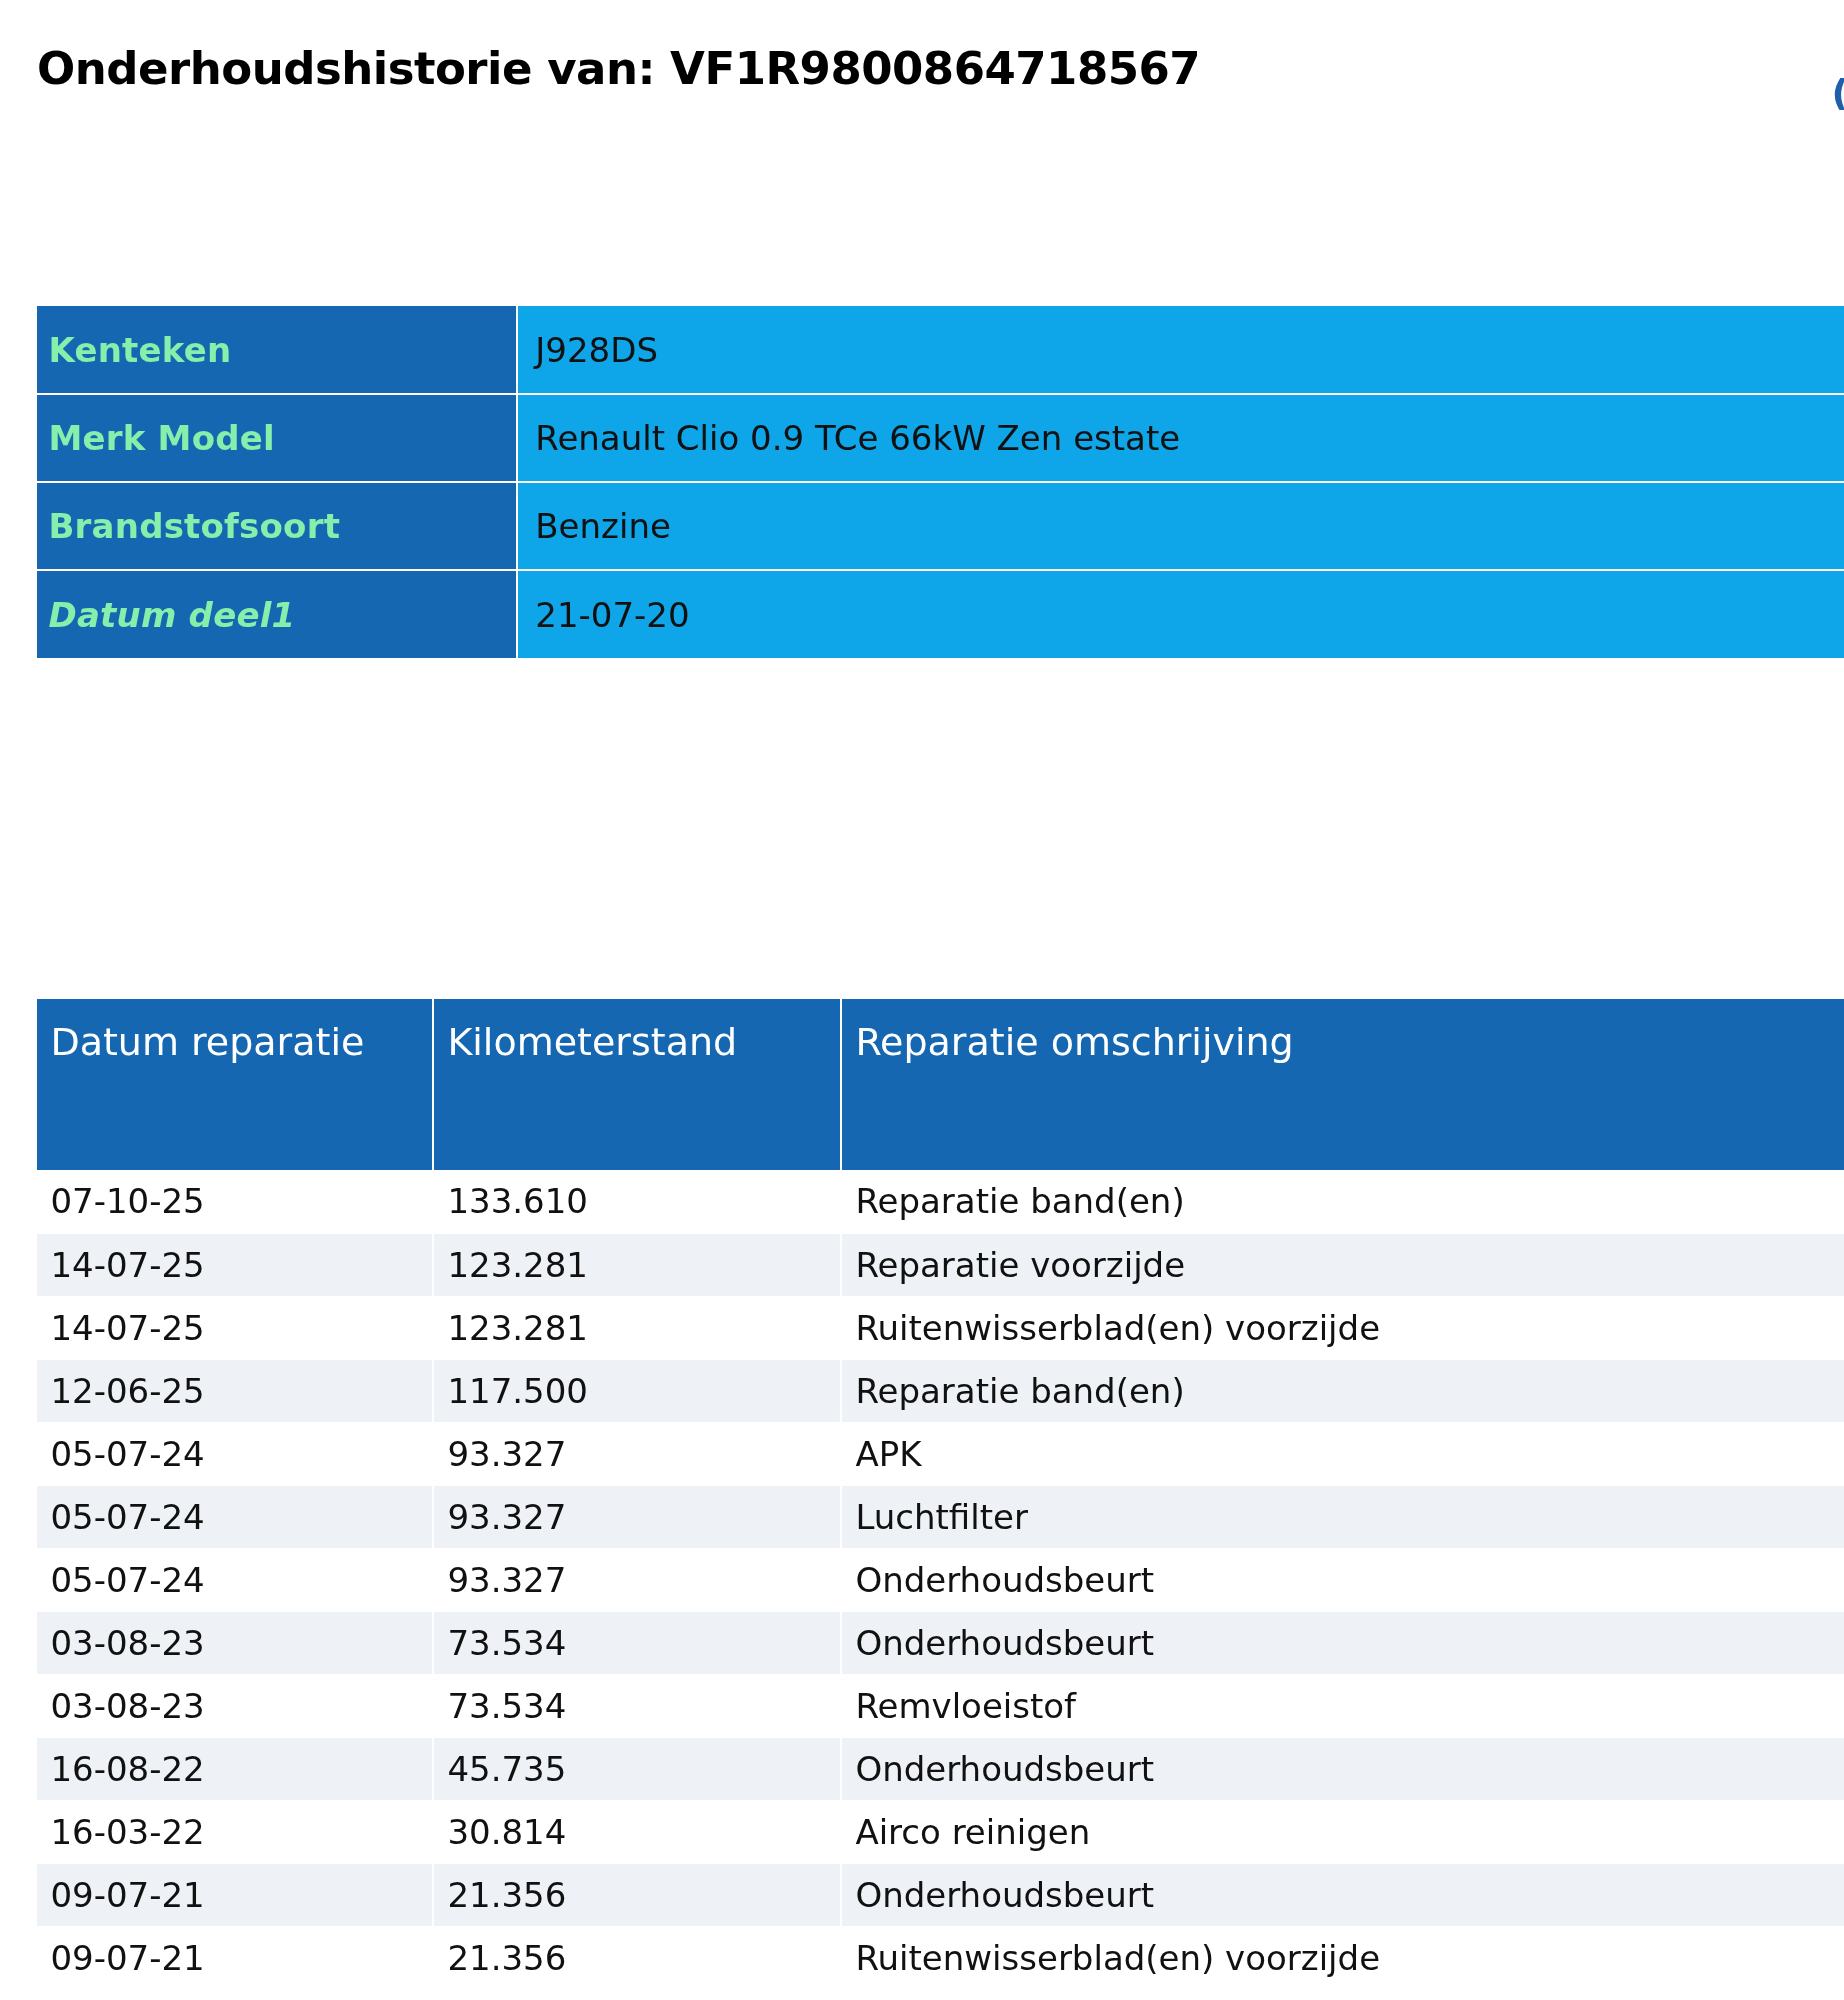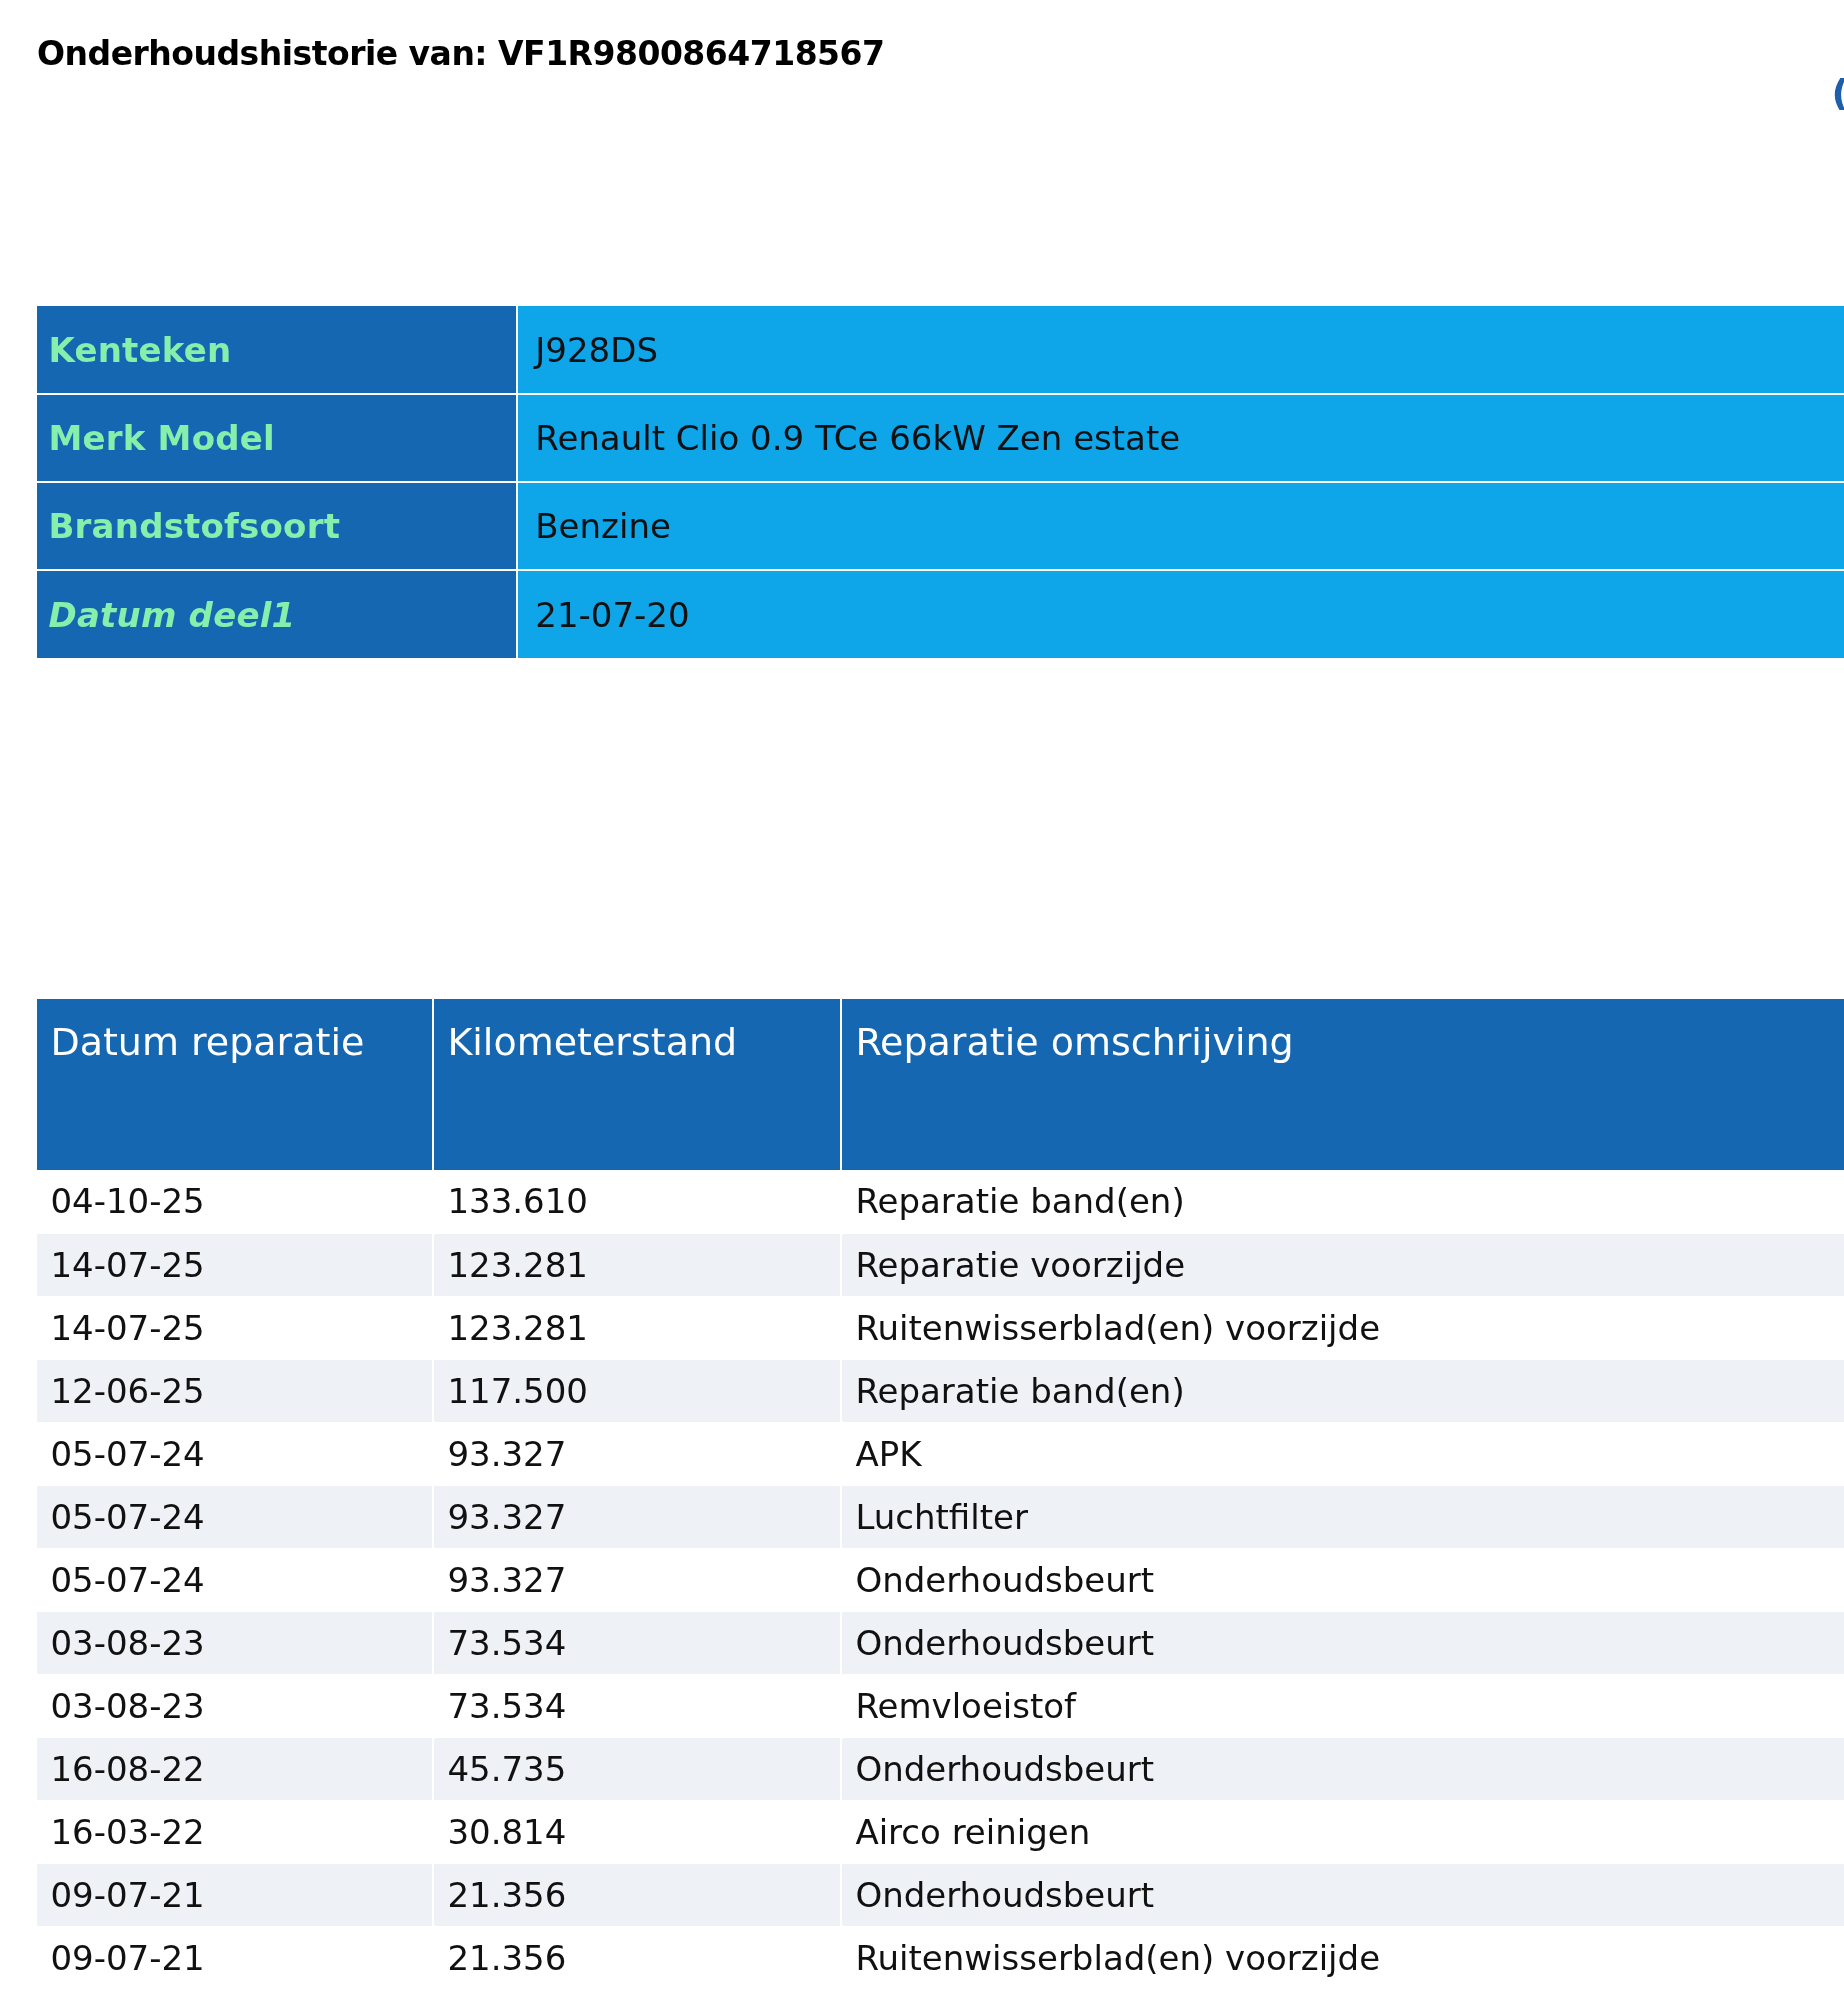--- a/index.html
+++ b/index.html
@@ -22,21 +22,21 @@
     min-height: 2000px;
     box-sizing: border-box;
     padding: 0;
   }
 
   
   .doc-title {
     position: absolute;
     left: 37px;
     top: 11.5px;
-    font-size: 33px;
+    font-size: 45px;
     font-weight: bold;
     letter-spacing: -0.5px;
     white-space: nowrap;
     font-family: "DejaVu Sans", sans-serif;
   }
 
   
   .edge-glyph {
     position: absolute;
     right: 0px;
@@ -169,21 +169,21 @@
     </colgroup>
     <thead>
       <tr>
         <th>Datum reparatie</th>
         <th>Kilometerstand</th>
         <th>Reparatie omschrijving</th>
       </tr>
     </thead>
     <tbody>
       <tr>
-        <td>04-10-25</td>
+        <td>07-10-25</td>
         <td>133.610</td>
         <td>Reparatie band(en)</td>
       </tr>
       <tr>
         <td>14-07-25</td>
         <td>123.281</td>
         <td>Reparatie voorzijde</td>
       </tr>
       <tr>
         <td>14-07-25</td>

